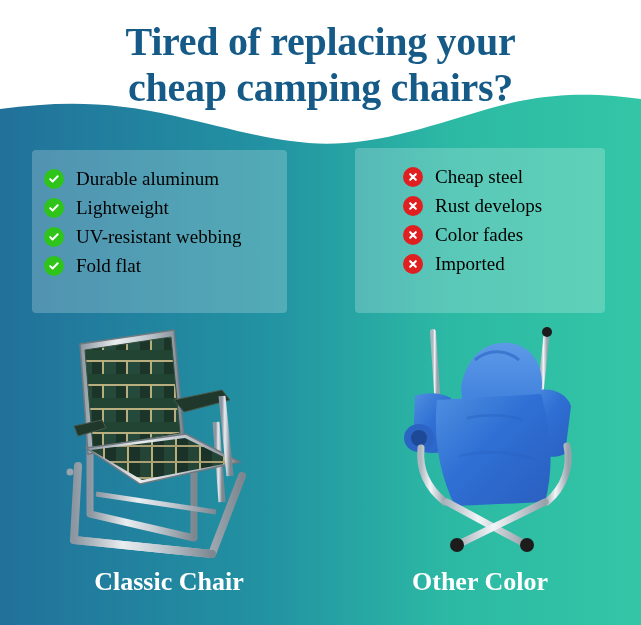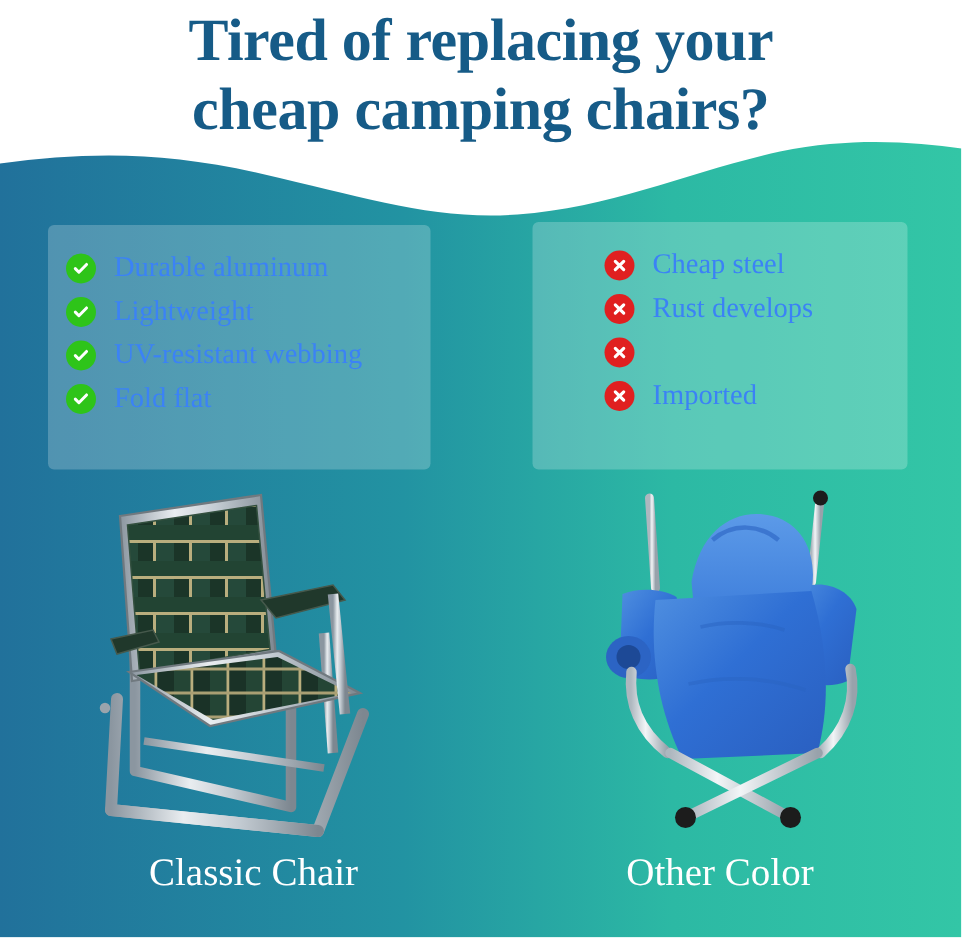--- a/index.html
+++ b/index.html
@@ -23,21 +23,21 @@
     position: absolute;
     left: 0;
     top: 0;
     width: 641px;
     height: 108px;
     z-index: 5;
     text-align: center;
   }
   .headline {
     margin: 0;
-    padding-top: 4px;
+    padding-top: 19px;
     color: #165b87;
     font-family: "Liberation Serif", serif;
     font-weight: bold;
     font-size: 40px;
     line-height: 46px;
     letter-spacing: -0.3px;
   }
   .headline .line {
     display: block;
     white-space: nowrap;
@@ -99,21 +99,21 @@
     border-radius: 50%;
     display: flex;
     align-items: center;
     justify-content: center;
     margin-right: 12px;
   }
   .badge svg { display: block; }
   .badge-ok  { background: #2ec419; }
   .badge-bad { background: #e02020; }
   .feature-label {
-    color: #3b82f6;
+    color: #000000;
     font-family: "Liberation Serif", serif;
     font-size: 19px;
     line-height: 21px;
     white-space: nowrap;
   }
 
   
   .product {
     position: absolute;
     z-index: 6;
@@ -131,20 +131,21 @@
     display: block;
     margin: 0 auto;
   }
   .product-caption {
     color: #ffffff;
     font-family: "Liberation Serif", serif;
     font-size: 26px;
     line-height: 30px;
     margin-top: 6px;
     white-space: nowrap;
+    font-weight: bold;
   }
 </style>
 </head>
 <body>
 
 <div id="infographic">
 
   <div class="wave-band">
     <svg viewBox="0 0 641 625" preserveAspectRatio="none" xmlns="http://www.w3.org/2000/svg">
       <defs>
@@ -226,20 +227,21 @@
             </svg>
         </span>
         <span class="feature-label">Rust develops</span>
       </li>
       <li class="feature-item">
         <span class="badge badge-bad">
           <svg width="12" height="12" viewBox="0 0 12 12">
               <path d="M3.2 3.2 L8.8 8.8 M8.8 3.2 L3.2 8.8" stroke="#ffffff" stroke-width="2.1" fill="none" stroke-linecap="round"></path>
             </svg>
         </span>
+        <span class="feature-label">Color fades</span>
       </li>
       <li class="feature-item">
         <span class="badge badge-bad">
           <svg width="12" height="12" viewBox="0 0 12 12">
               <path d="M3.2 3.2 L8.8 8.8 M8.8 3.2 L3.2 8.8" stroke="#ffffff" stroke-width="2.1" fill="none" stroke-linecap="round"></path>
             </svg>
         </span>
         <span class="feature-label">Imported</span>
       </li>
     </ul>

